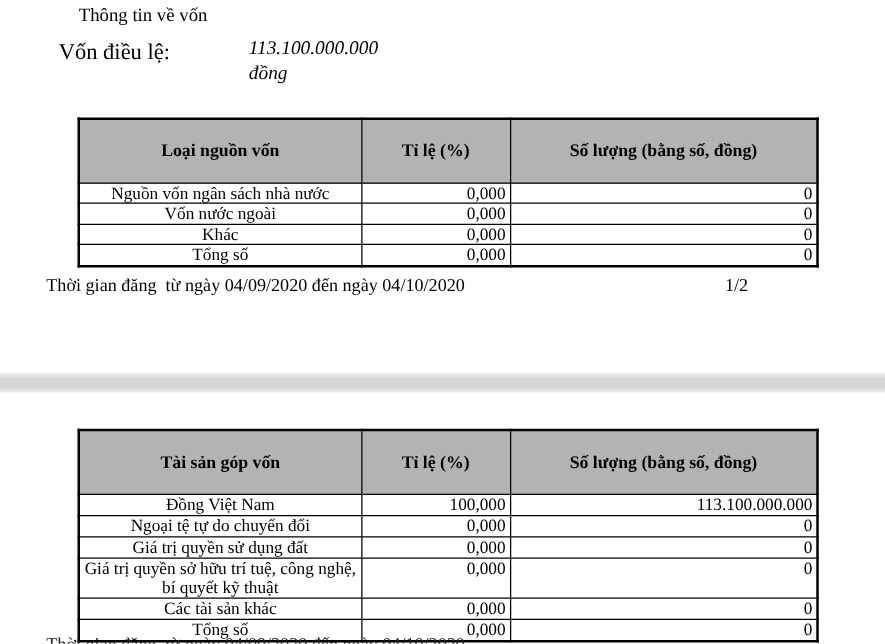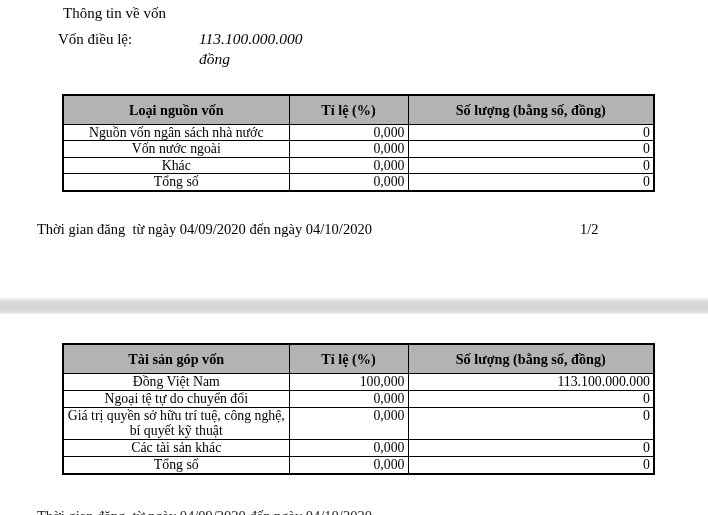--- a/index.html
+++ b/index.html
@@ -3,34 +3,34 @@
 <meta charset="utf-8">
 <style>
   html,body{margin:0;padding:0;}
   body{
     width:708px;height:515px;position:relative;overflow:hidden;
     background:#ffffff;color:#000;
     font-family:"Liberation Serif","DejaVu Serif",serif;
   }
   .abs{position:absolute;}
   .doc-title{left:63px;top:5px;font-size:15px;font-weight:normal;}
-  .cc-label{left:58px;top:31px;font-size:15px;}
+  .cc-label{left:47px;top:31px;font-size:18px;}
   .cc-value{left:199px;top:29px;font-size:15.5px;font-style:italic;line-height:20px;}
   .cc-value span{display:block;}
   .caption{left:37px;top:221px;font-size:14.5px;white-space:pre;}
   .page-num{left:580px;top:221px;font-size:14.5px;}
   .separator{left:0;top:298px;width:708px;height:16px;
     background:linear-gradient(to bottom,#f2f2f2 0%,#d7d7d7 30%,#d4d4d4 70%,#ececec 100%);}
   .cutoff{left:37px;top:508px;font-size:14.5px;white-space:pre;color:#222;}
 
   table.doc{border-collapse:collapse;table-layout:fixed;width:591px;
     border:2px solid #000;font-size:13.8px;}
   table.doc th{
     background:#b3b3b3;border:1px solid #000;font-weight:bold;
-    text-align:center;height:18px;font-size:14.2px;padding:5px 2px;}
+    text-align:center;height:18px;font-size:14.2px;padding:16px 2px;}
   table.doc td{border:1px solid #000;padding:0 3px;line-height:1.12;vertical-align:top;}
   table.doc td.c1{text-align:center;}
   table.doc td.c2{text-align:right;}
   table.doc td.c3{text-align:right;}
   #capital-table{left:62px;top:94px;}
   #capital-table td{height:14px;}
   #assets-table{left:62px;top:343px;}
   #assets-table td{height:16px;}
 </style>
 </head>
@@ -104,20 +104,25 @@
       <td class="c1">Đồng Việt Nam</td>
       <td class="c2">100,000</td>
       <td class="c3">113.100.000.000</td>
     </tr>
     <tr>
       <td class="c1">Ngoại tệ tự do chuyển đổi</td>
       <td class="c2">0,000</td>
       <td class="c3">0</td>
     </tr>
     <tr>
+      <td class="c1">Giá trị quyền sử dụng đất</td>
+      <td class="c2">0,000</td>
+      <td class="c3">0</td>
+    </tr>
+    <tr>
       <td class="c1">Giá trị quyền sở hữu trí tuệ, công nghệ, bí quyết kỹ thuật</td>
       <td class="c2">0,000</td>
       <td class="c3">0</td>
     </tr>
     <tr>
       <td class="c1">Các tài sản khác</td>
       <td class="c2">0,000</td>
       <td class="c3">0</td>
     </tr>
     <tr>

